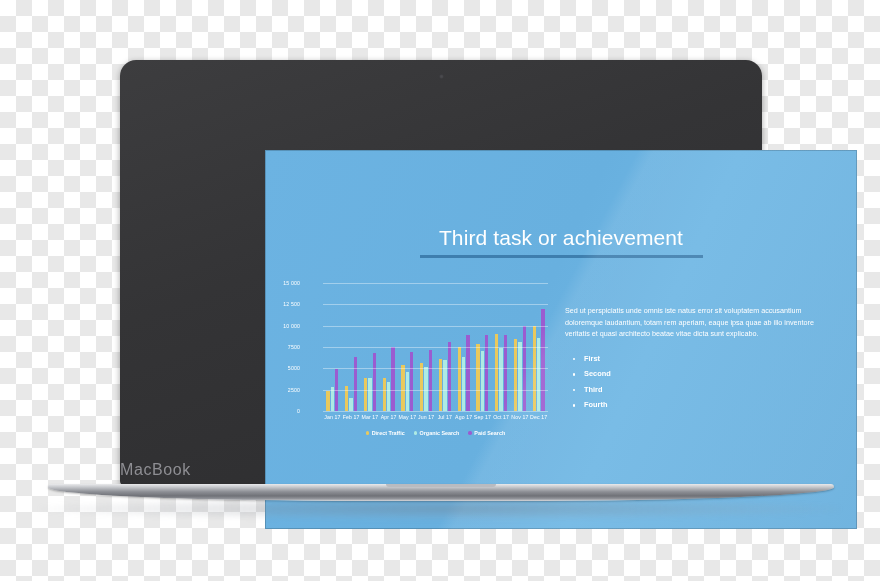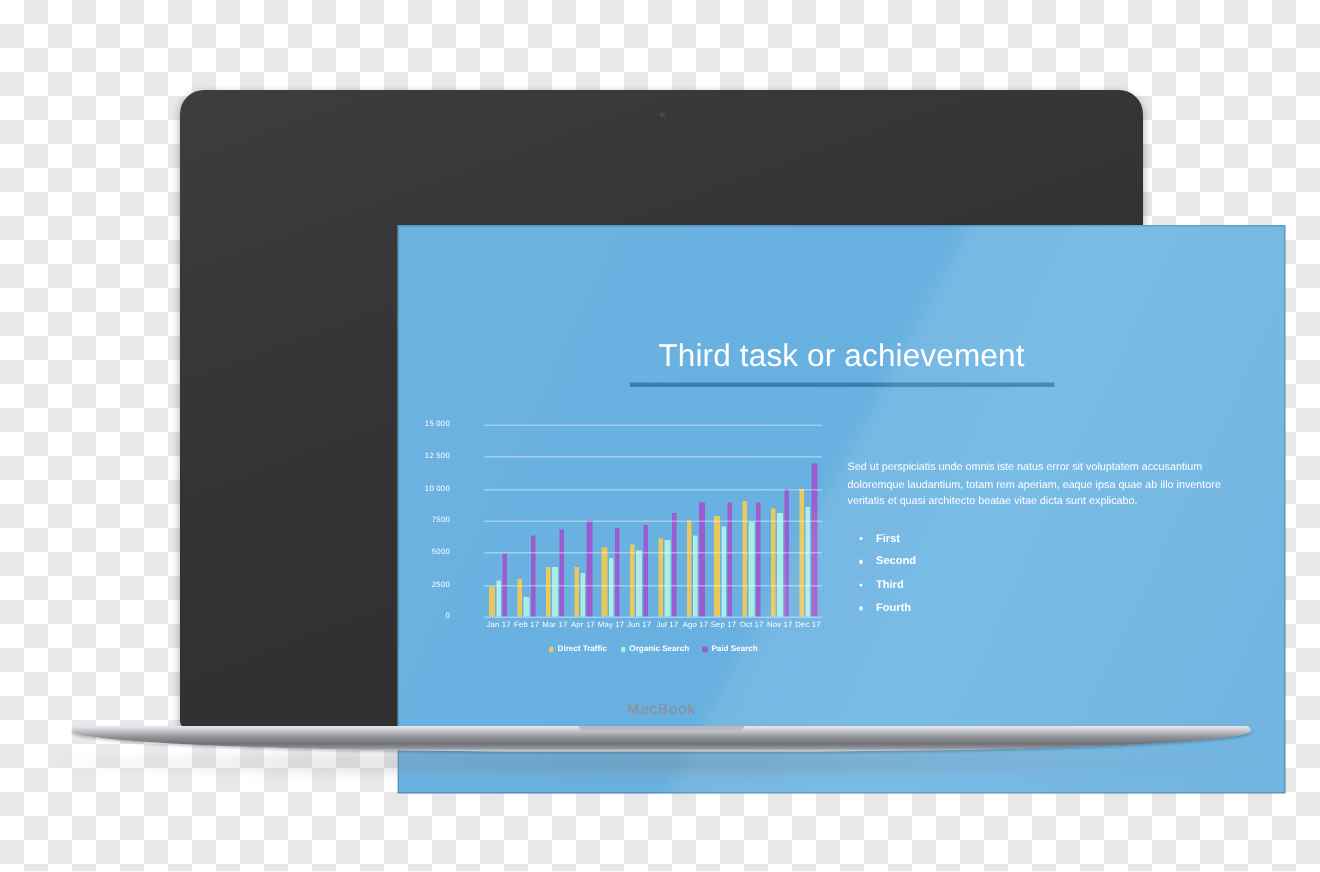--- a/index.html
+++ b/index.html
@@ -48,23 +48,23 @@
   }
   
   .glare {
     position:absolute; left:0; top:0; width:100%; height:100%;
     background: linear-gradient(118deg, rgba(255,255,255,0.00) 0%, rgba(255,255,255,0.00) 47%,
                 rgba(255,255,255,0.085) 49%, rgba(255,255,255,0.075) 100%);
     pointer-events:none;
   }
   .macbook-label {
     position:absolute; left:0; right:0; bottom:6px;
-    text-align:center;
+    text-align:left;
     color:#8e8e93;
-    font-size:10px;
+    font-size:16px;
     letter-spacing:.6px;
   }
   
   .base {
     position:absolute;
     left:48px; top:484px;
     width:786px; height:17px;
     background: linear-gradient(180deg,#e9eaec 0%, #c6c8cc 18%, #8e9096 45%, #6f7177 70%, #95979d 88%, #d9dadd 100%);
     border-radius: 4px 4px 50% 50% / 4px 4px 100% 100%;
     box-shadow: 0 1px 2px rgba(0,0,0,.25);

